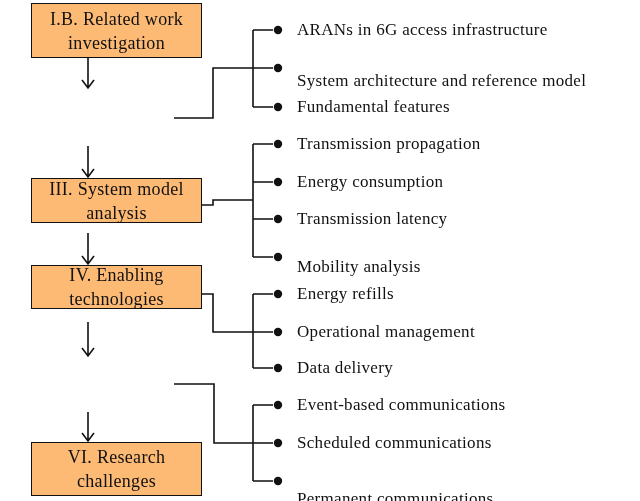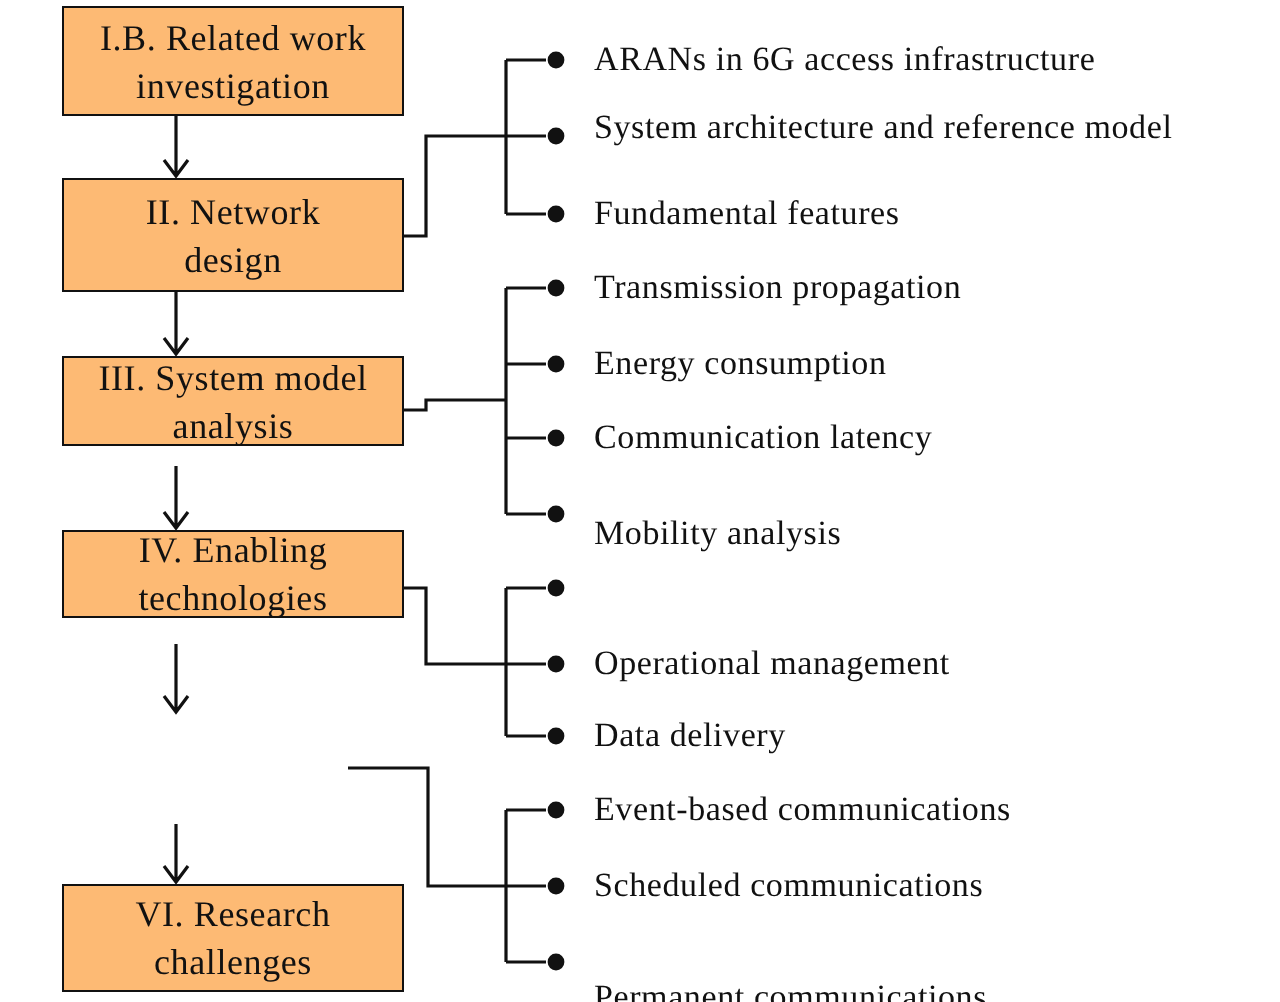--- a/index.html
+++ b/index.html
@@ -80,46 +80,43 @@
       <circle cx="278" cy="405" r="4.2"></circle>
       <circle cx="278" cy="443" r="4.2"></circle>
       <circle cx="278" cy="481" r="4.2"></circle>
     </g>
   </svg>
 
   <div class="box" style="top:3px;height:55px">
     <span>I.B. Related work</span>
     <span>investigation</span>
   </div>
-  <div class="box" style="top:89px;height:57px">
-    <span>II. Network</span>
-    <span>design</span>
-  </div>
   <div class="box" style="top:178px;height:45px">
     <span>III. System model</span>
     <span>analysis</span>
   </div>
   <div class="box" style="top:265px;height:44px">
     <span>IV. Enabling</span>
     <span>technologies</span>
   </div>
   <div class="box" style="top:442px;height:54px">
     <span>VI. Research</span>
     <span>challenges</span>
   </div>
 
   <div class="item" style="top:19px">ARANs in 6G access infrastructure</div>
-  <div class="item" style="top:53px">System architecture and reference model</div>
+  <div class="item" style="top:70px">System architecture and reference model</div>
   <div class="item" style="top:96px">Fundamental features</div>
 
   <div class="item" style="top:133px">Transmission propagation</div>
   <div class="item" style="top:171px">Energy consumption</div>
-  <div class="item" style="top:208px">Communication latency</div>
+  <div class="item" style="top:208px">Transmission latency</div>
   <div class="item" style="top:256px">Mobility analysis</div>
 
+  <div class="item" style="top:283px">Energy refills</div>
   <div class="item" style="top:321px">Operational management</div>
   <div class="item" style="top:357px">Data delivery</div>
 
   <div class="item" style="top:394px">Event-based communications</div>
   <div class="item" style="top:432px">Scheduled communications</div>
   <div class="item" style="top:488px">Permanent communications</div>
 
 </div>
 
 </body></html>

